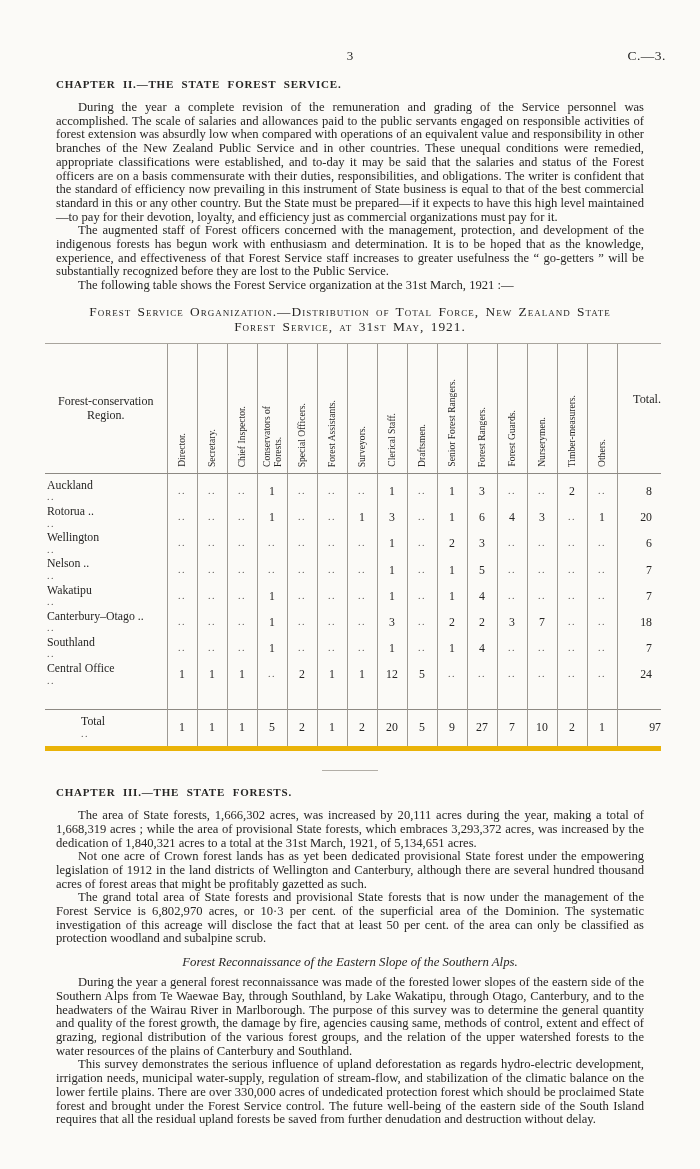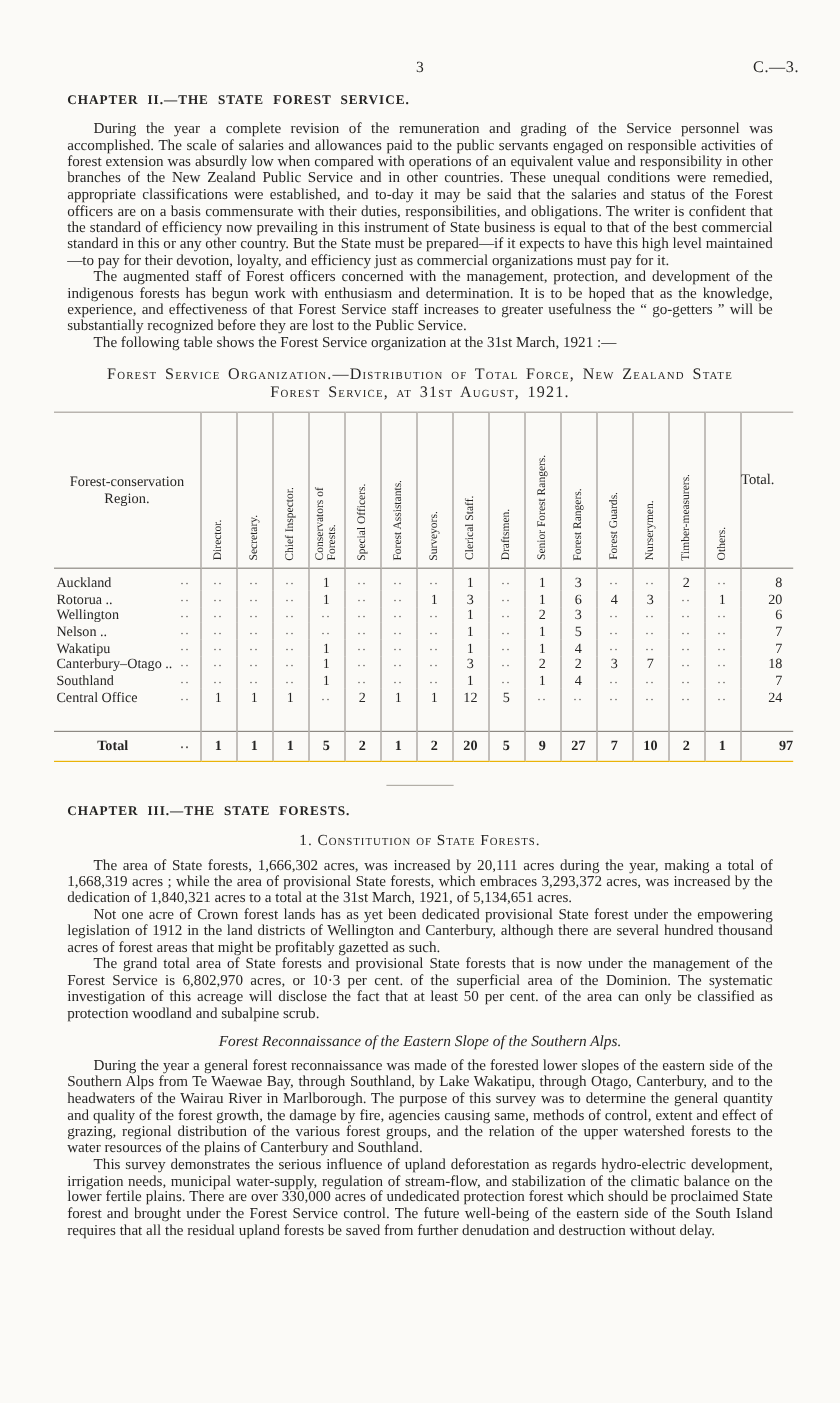--- a/index.html
+++ b/index.html
@@ -59,21 +59,21 @@
     padding: 0 0 6px 0;
   }
   thead th.region-head {
     vertical-align: middle;
     text-align: center;
     font-size: 12px; line-height: 14px;
     padding: 14px 6px;
   }
   thead th.total-head {
     vertical-align: middle;
-    text-align: left;
+    text-align: right;
     font-size: 12.2px;
     padding-bottom: 18px;
   }
   th:not(:first-child), td:not(:first-child) { border-left: 1px solid #9d9993; }
 
   .vert {
     writing-mode: vertical-rl;
     transform: rotate(180deg);
     max-height: 90px;
     margin: 0 auto;
@@ -84,29 +84,28 @@
 
   tbody td {
     text-align: center;
     padding: 0.6px 0;
     font-size: 11.8px;
     line-height: 12.5px;
   }
   tbody tr:first-child td { padding-top: 5px; }
   tbody tr.last-data-row td { padding-bottom: 22px; }
   td.region-cell { text-align: left; }
-  .region-flex { display: flex; justify-content: space-between; padding: 0 8px 0 2px; }
+  .region-flex { display: flex; justify-content: space-between; padding: 0 8px 0 2px; flex-direction: column; }
   .dots, td.empty { color: #55524e; font-size: 10px; letter-spacing: 1.5px; }
   td.empty { text-align: center; }
   td.total-col { text-align: right; padding-right: 9px; }
   tr.total-row td {
     border-top: 1px solid #8d8983;
-    border-bottom: 1px solid #eab308;
+    border-bottom: 5px solid #eab308;
     padding: 5px 0 6px 0;
-    font-weight: bold;
   }
   tr.total-row td.region-cell .region-flex { padding-left: 36px; }
 
   .divider {
     width: 56px; height: 0;
     border-top: 1px solid #b2aea7;
     margin: 19px auto 15px auto;
   }
   .section-heading {
     text-align: center;
@@ -131,21 +130,21 @@
     <span class="page-num">3</span>
     <span class="doc-ref">C.—3.</span>
   </div>
 
   <h2 class="chapter-heading">CHAPTER II.—THE STATE FOREST SERVICE.</h2>
 
   <p class="body">During the year a complete revision of the remuneration and grading of the Service personnel was accomplished.  The scale of salaries and allowances paid to the public servants engaged on responsible activities of forest extension was absurdly low when compared with operations of an equivalent value and responsibility in other branches of the New Zealand Public Service and in other countries.  These unequal conditions were remedied, appropriate classifications were established, and to-day it may be said that the salaries and status of the Forest officers are on a basis commensurate with their duties, responsibilities, and obligations.  The writer is confident that the standard of efficiency now prevailing in this instrument of State business is equal to that of the best commercial standard in this or any other country.  But the State must be prepared—if it expects to have this high level maintained—to pay for their devotion, loyalty, and efficiency just as commercial organizations must pay for it.</p>
   <p class="body">The augmented staff of Forest officers concerned with the management, protection, and development of the indigenous forests has begun work with enthusiasm and determination.  It is to be hoped that as the knowledge, experience, and effectiveness of that Forest Service staff increases to greater usefulness the “ go-getters ” will be substantially recognized before they are lost to the Public Service.</p>
   <p class="body">The following table shows the Forest Service organization at the 31st March, 1921 :—</p>
 
-  <div class="table-title">Forest Service Organization.—Distribution of Total Force, New Zealand State Forest Service, at 31st August, 1921.</div>
+  <div class="table-title">Forest Service Organization.—Distribution of Total Force, New Zealand State Forest Service, at 31st May, 1921.</div>
 
   <table class="org">
     <colgroup id="org-colgroup">
         <col class="region-col">
         <col class="num-col">
         <col class="num-col">
         <col class="num-col">
         <col class="num-col">
         <col class="num-col">
         <col class="num-col">
@@ -427,21 +426,20 @@
           <td>2</td>
           <td>1</td>
           <td class="total-col">97</td>
         </tr>
       </tbody>
   </table>
 
   <div class="divider"></div>
 
   <h2 class="chapter-heading">CHAPTER III.—THE STATE FORESTS.</h2>
-  <h3 class="section-heading">1. Constitution of State Forests.</h3>
 
   <p class="body">The area of State forests, 1,666,302 acres, was increased by 20,111 acres during the year, making a total of 1,668,319 acres ;  while the area of provisional State forests, which embraces 3,293,372 acres, was increased by the dedication of 1,840,321 acres to a total at the 31st March, 1921, of 5,134,651 acres.</p>
   <p class="body">Not one acre of Crown forest lands has as yet been dedicated provisional State forest under the empowering legislation of 1912 in the land districts of Wellington and Canterbury, although there are several hundred thousand acres of forest areas that might be profitably gazetted as such.</p>
   <p class="body">The grand total area of State forests and provisional State forests that is now under the management of the Forest Service is 6,802,970 acres, or 10·3 per cent. of the superficial area of the Dominion.  The systematic investigation of this acreage will disclose the fact that at least 50 per cent. of the area can only be classified as protection woodland and subalpine scrub.</p>
 
   <h3 class="italic-subheading">Forest Reconnaissance of the Eastern Slope of the Southern Alps.</h3>
 
   <p class="body">During the year a general forest reconnaissance was made of the forested lower slopes of the eastern side of the Southern Alps from Te Waewae Bay, through Southland, by Lake Wakatipu, through Otago, Canterbury, and to the headwaters of the Wairau River in Marlborough.  The purpose of this survey was to determine the general quantity and quality of the forest growth, the damage by fire, agencies causing same, methods of control, extent and effect of grazing, regional distribution of the various forest groups, and the relation of the upper watershed forests to the water resources of the plains of Canterbury and Southland.</p>
   <p class="body">This survey demonstrates the serious influence of upland deforestation as regards hydro-electric development, irrigation needs, municipal water-supply, regulation of stream-flow, and stabilization of the climatic balance on the lower fertile plains.  There are over 330,000 acres of undedicated protection forest which should be proclaimed State forest and brought under the Forest Service control.  The future well-being of the eastern side of the South Island requires that all the residual upland forests be saved from further denudation and destruction without delay.</p>
 

